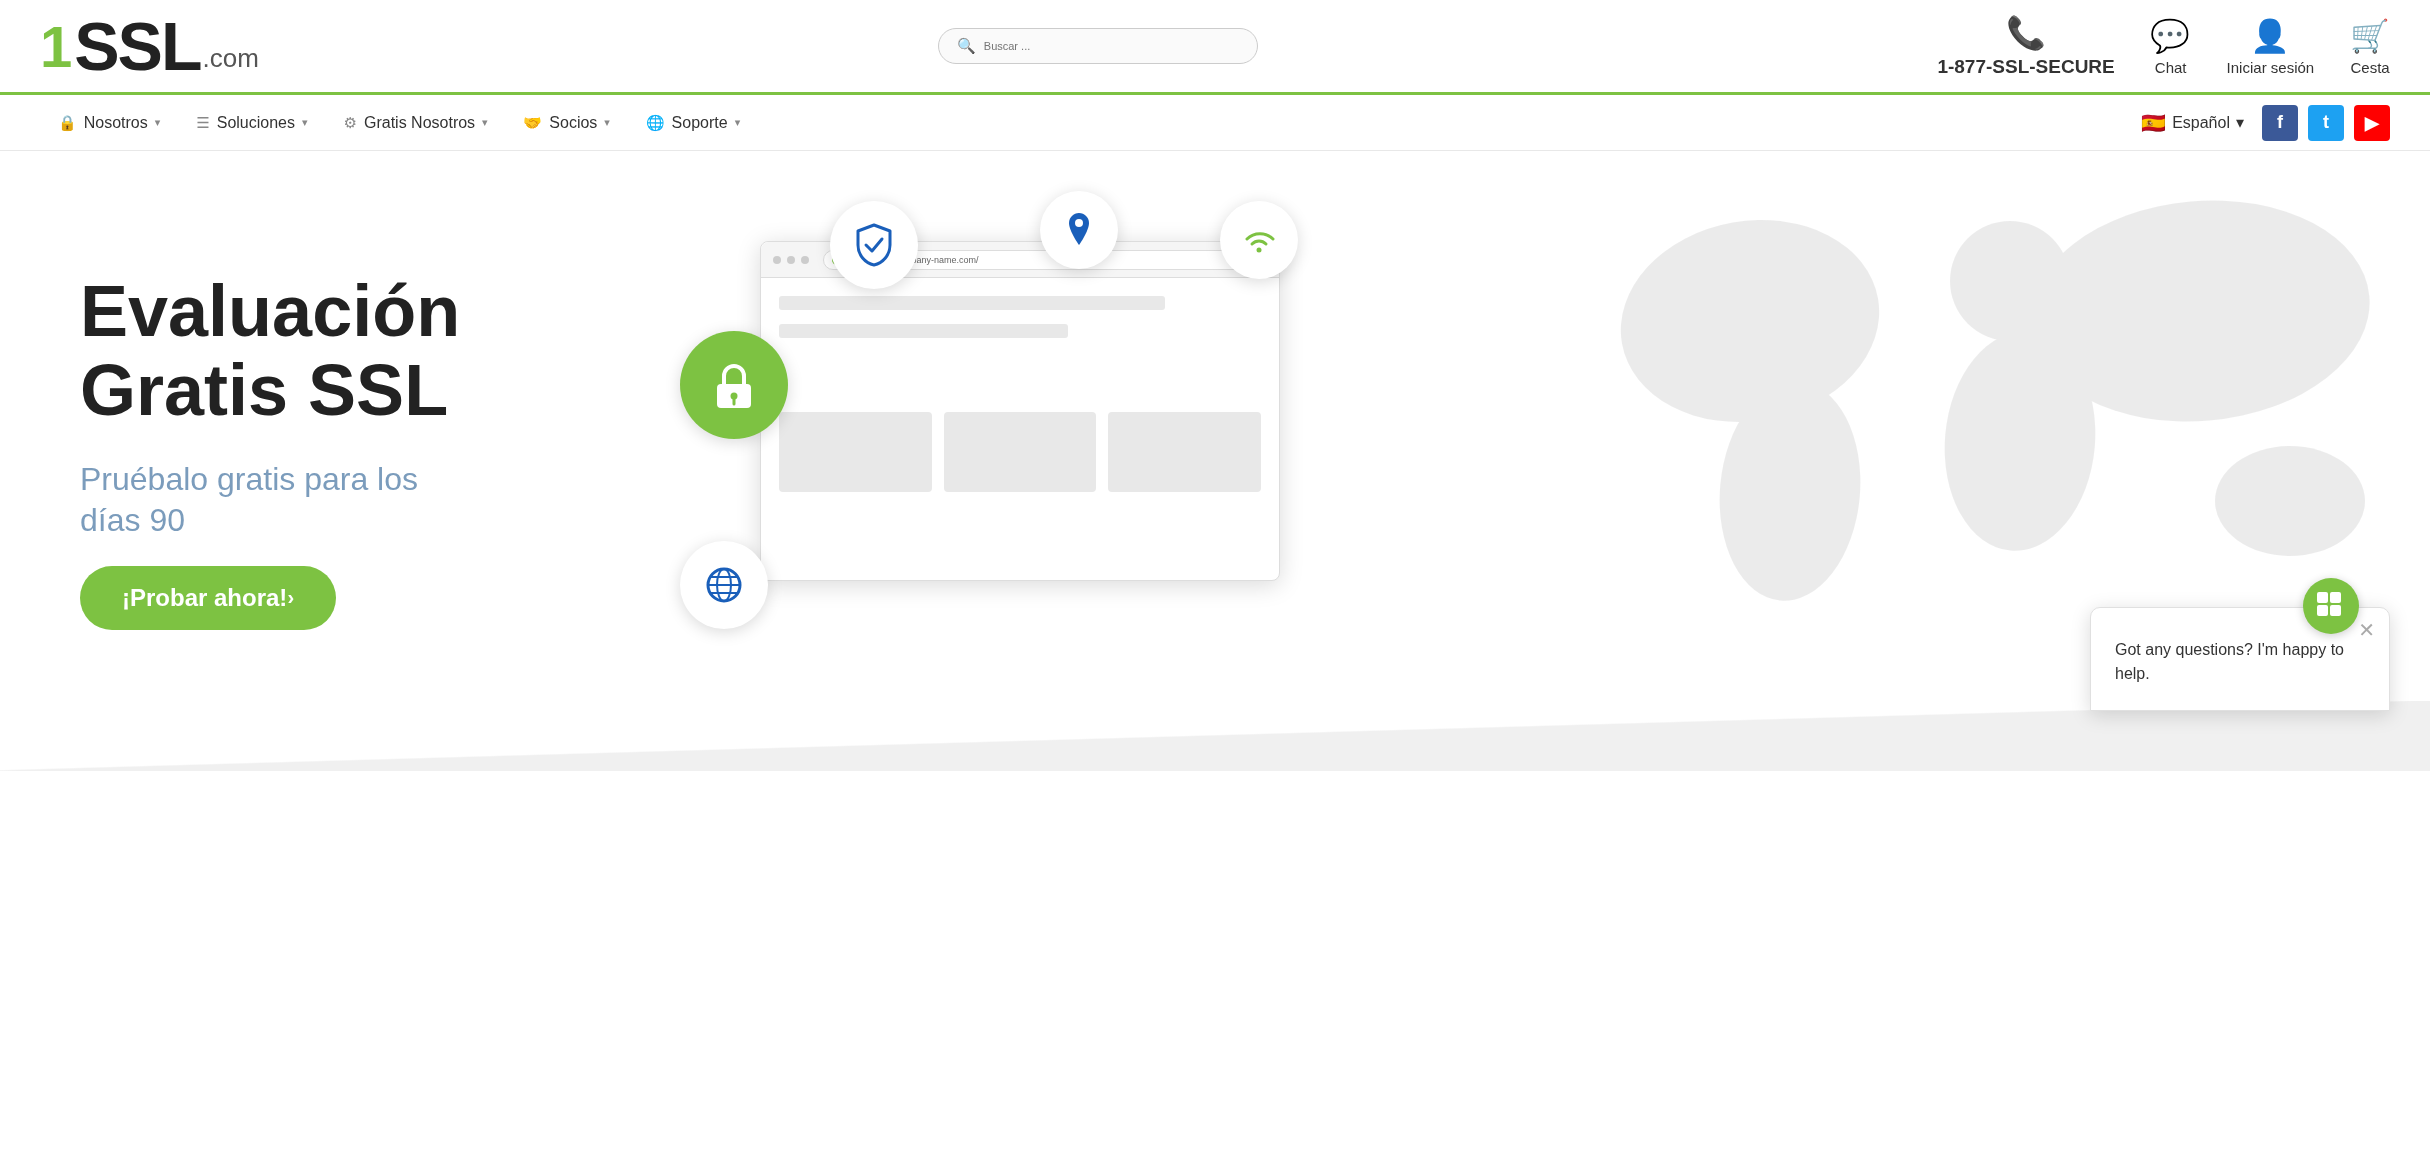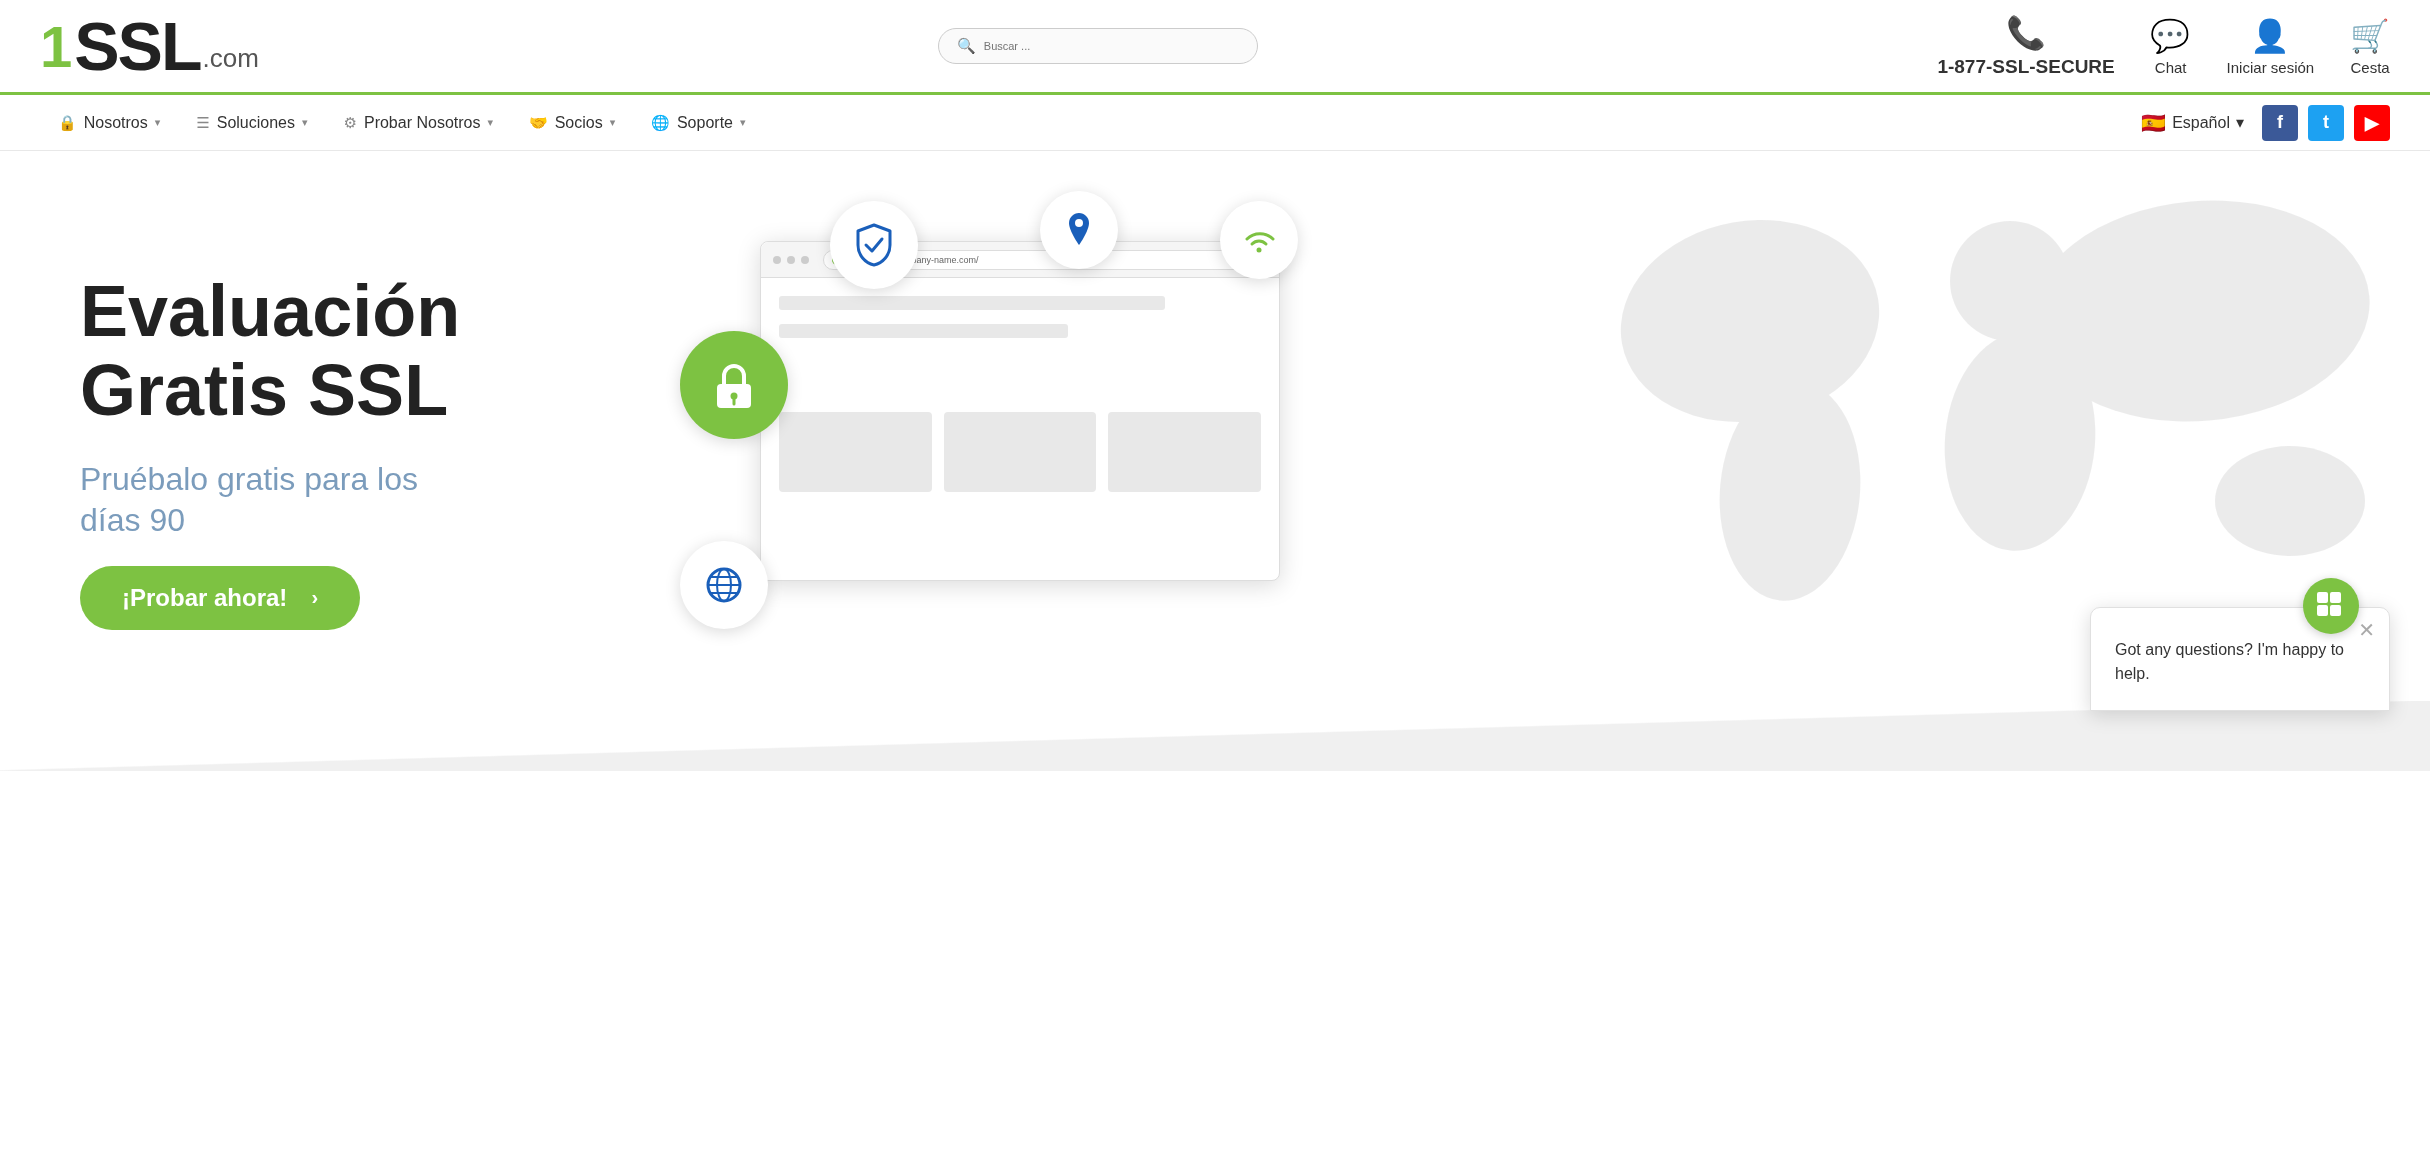--- a/index.html
+++ b/index.html
@@ -177,21 +177,21 @@
     .hero-subtitle {
       font-size: 32px;
       color: #7b9cbc;
       font-weight: 400;
       line-height: 1.3;
       margin-bottom: 24px;
     }
     .cta-btn {
       display: inline-flex;
       align-items: center;
-      gap: 24px;
+      gap: 0;
       background: #7dc242;
       color: #fff;
       font-size: 24px;
       font-weight: 600;
       padding: 18px 42px;
       border-radius: 40px;
       cursor: pointer;
       border: none;
       text-decoration: none;
     }
@@ -423,21 +423,21 @@
       <span>Nosotros</span>
       <span class="nav-chevron">▾</span>
     </div>
     <div class="nav-item">
       <span class="nav-icon">☰</span>
       <span>Soluciones</span>
       <span class="nav-chevron">▾</span>
     </div>
     <div class="nav-item">
       <span class="nav-icon">⚙</span>
-      <span>Probar Nosotros</span>
+      <span>Gratis Nosotros</span>
       <span class="nav-chevron">▾</span>
     </div>
     <div class="nav-item">
       <span class="nav-icon">🤝</span>
       <span>Socios</span>
       <span class="nav-chevron">▾</span>
     </div>
     <div class="nav-item">
       <span class="nav-icon">🌐</span>
       <span>Soporte</span>

